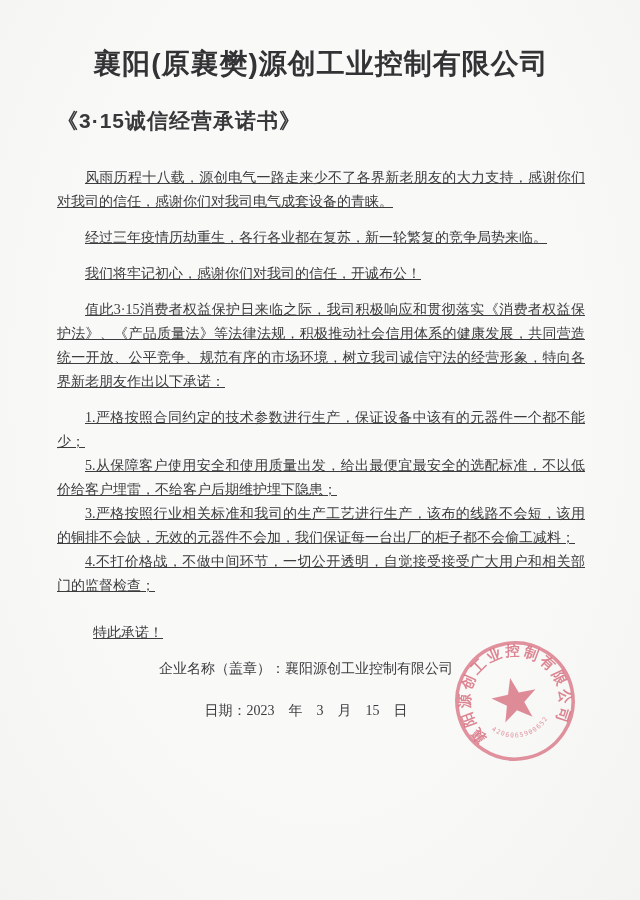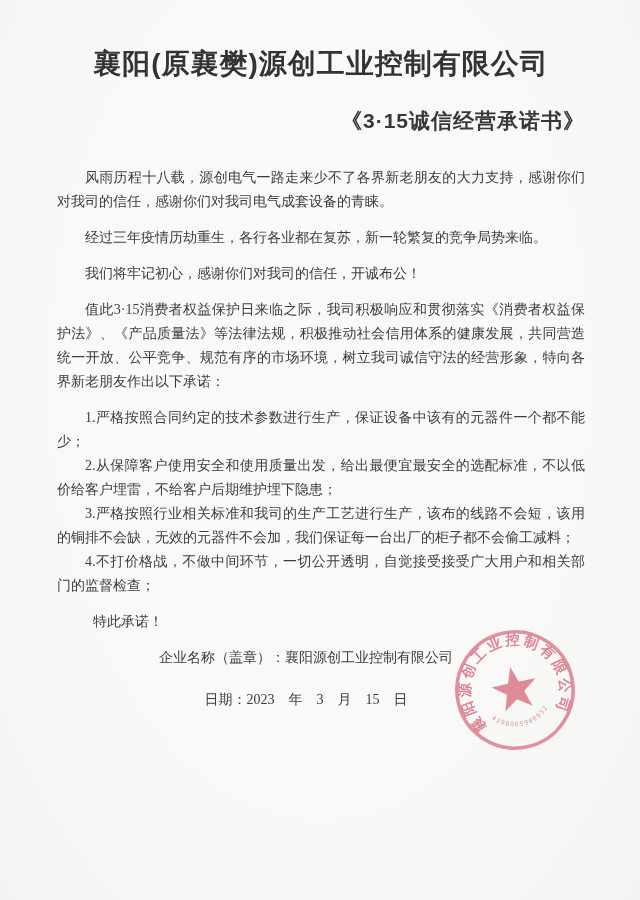--- a/index.html
+++ b/index.html
@@ -26,34 +26,35 @@
     color: #333335;
     text-align: center;
     line-height: 36px;
   }
   .doc-subtitle {
     font-family: "Liberation Sans", "DejaVu Sans", sans-serif;
     font-size: 21px;
     font-weight: 800;
     letter-spacing: 1px;
     color: #38383a;
-    text-align: right;
+    text-align: left;
     line-height: 30px;
     margin-top: 24px;
   }
   .letter-body {
     margin-top: 30px;
     font-size: 14px;
     line-height: 24px;
     text-align: justify;
+    text-decoration: underline;
   }
   .letter-body p { margin-bottom: 12px; }
   .para-indent { text-indent: 2em; }
   .commitment-list p { margin-bottom: 0; }
-  .commitment-list { margin-bottom: 12px; }
+  .commitment-list { margin-bottom: 23px; }
   .attestation { text-indent: 0; margin-left: 36px; }
   .signature {
     position: relative;
     margin-top: 8px;
     padding-right: 30px;
     font-size: 14px;
     line-height: 24px;
     text-align: center;
   }
   .signature .sig-line { margin-bottom: 18px; }
@@ -78,21 +79,21 @@
   <h2 class="doc-subtitle">《3·15诚信经营承诺书》</h2>
 
   <div class="letter-body">
     <p class="para-indent">风雨历程十八载，源创电气一路走来少不了各界新老朋友的大力支持，感谢你们对我司的信任，感谢你们对我司电气成套设备的青睐。</p>
     <p class="para-indent">经过三年疫情历劫重生，各行各业都在复苏，新一轮繁复的竞争局势来临。</p>
     <p class="para-indent">我们将牢记初心，感谢你们对我司的信任，开诚布公！</p>
     <p class="para-indent">值此3·15消费者权益保护日来临之际，我司积极响应和贯彻落实《消费者权益保护法》、《产品质量法》等法律法规，积极推动社会信用体系的健康发展，共同营造统一开放、公平竞争、规范有序的市场环境，树立我司诚信守法的经营形象，特向各界新老朋友作出以下承诺：</p>
 
     <div class="commitment-list">
       <p class="para-indent">1.严格按照合同约定的技术参数进行生产，保证设备中该有的元器件一个都不能少；</p>
-      <p class="para-indent">2.从保障客户使用安全和使用质量出发，给出最便宜最安全的选配标准，不以低价给客户埋雷，不给客户后期维护埋下隐患；</p>
+      <p class="para-indent">5.从保障客户使用安全和使用质量出发，给出最便宜最安全的选配标准，不以低价给客户埋雷，不给客户后期维护埋下隐患；</p>
       <p class="para-indent">3.严格按照行业相关标准和我司的生产工艺进行生产，该布的线路不会短，该用的铜排不会缺，无效的元器件不会加，我们保证每一台出厂的柜子都不会偷工减料；</p>
       <p class="para-indent">4.不打价格战，不做中间环节，一切公开透明，自觉接受接受广大用户和相关部门的监督检查；</p>
     </div>
 
     <p class="attestation">特此承诺！</p>
   </div>
 
   <div class="signature">
     <p class="sig-line">企业名称（盖章）：襄阳源创工业控制有限公司</p>
     <p class="date-line">日期：2023　年　3　月　15　日</p>

